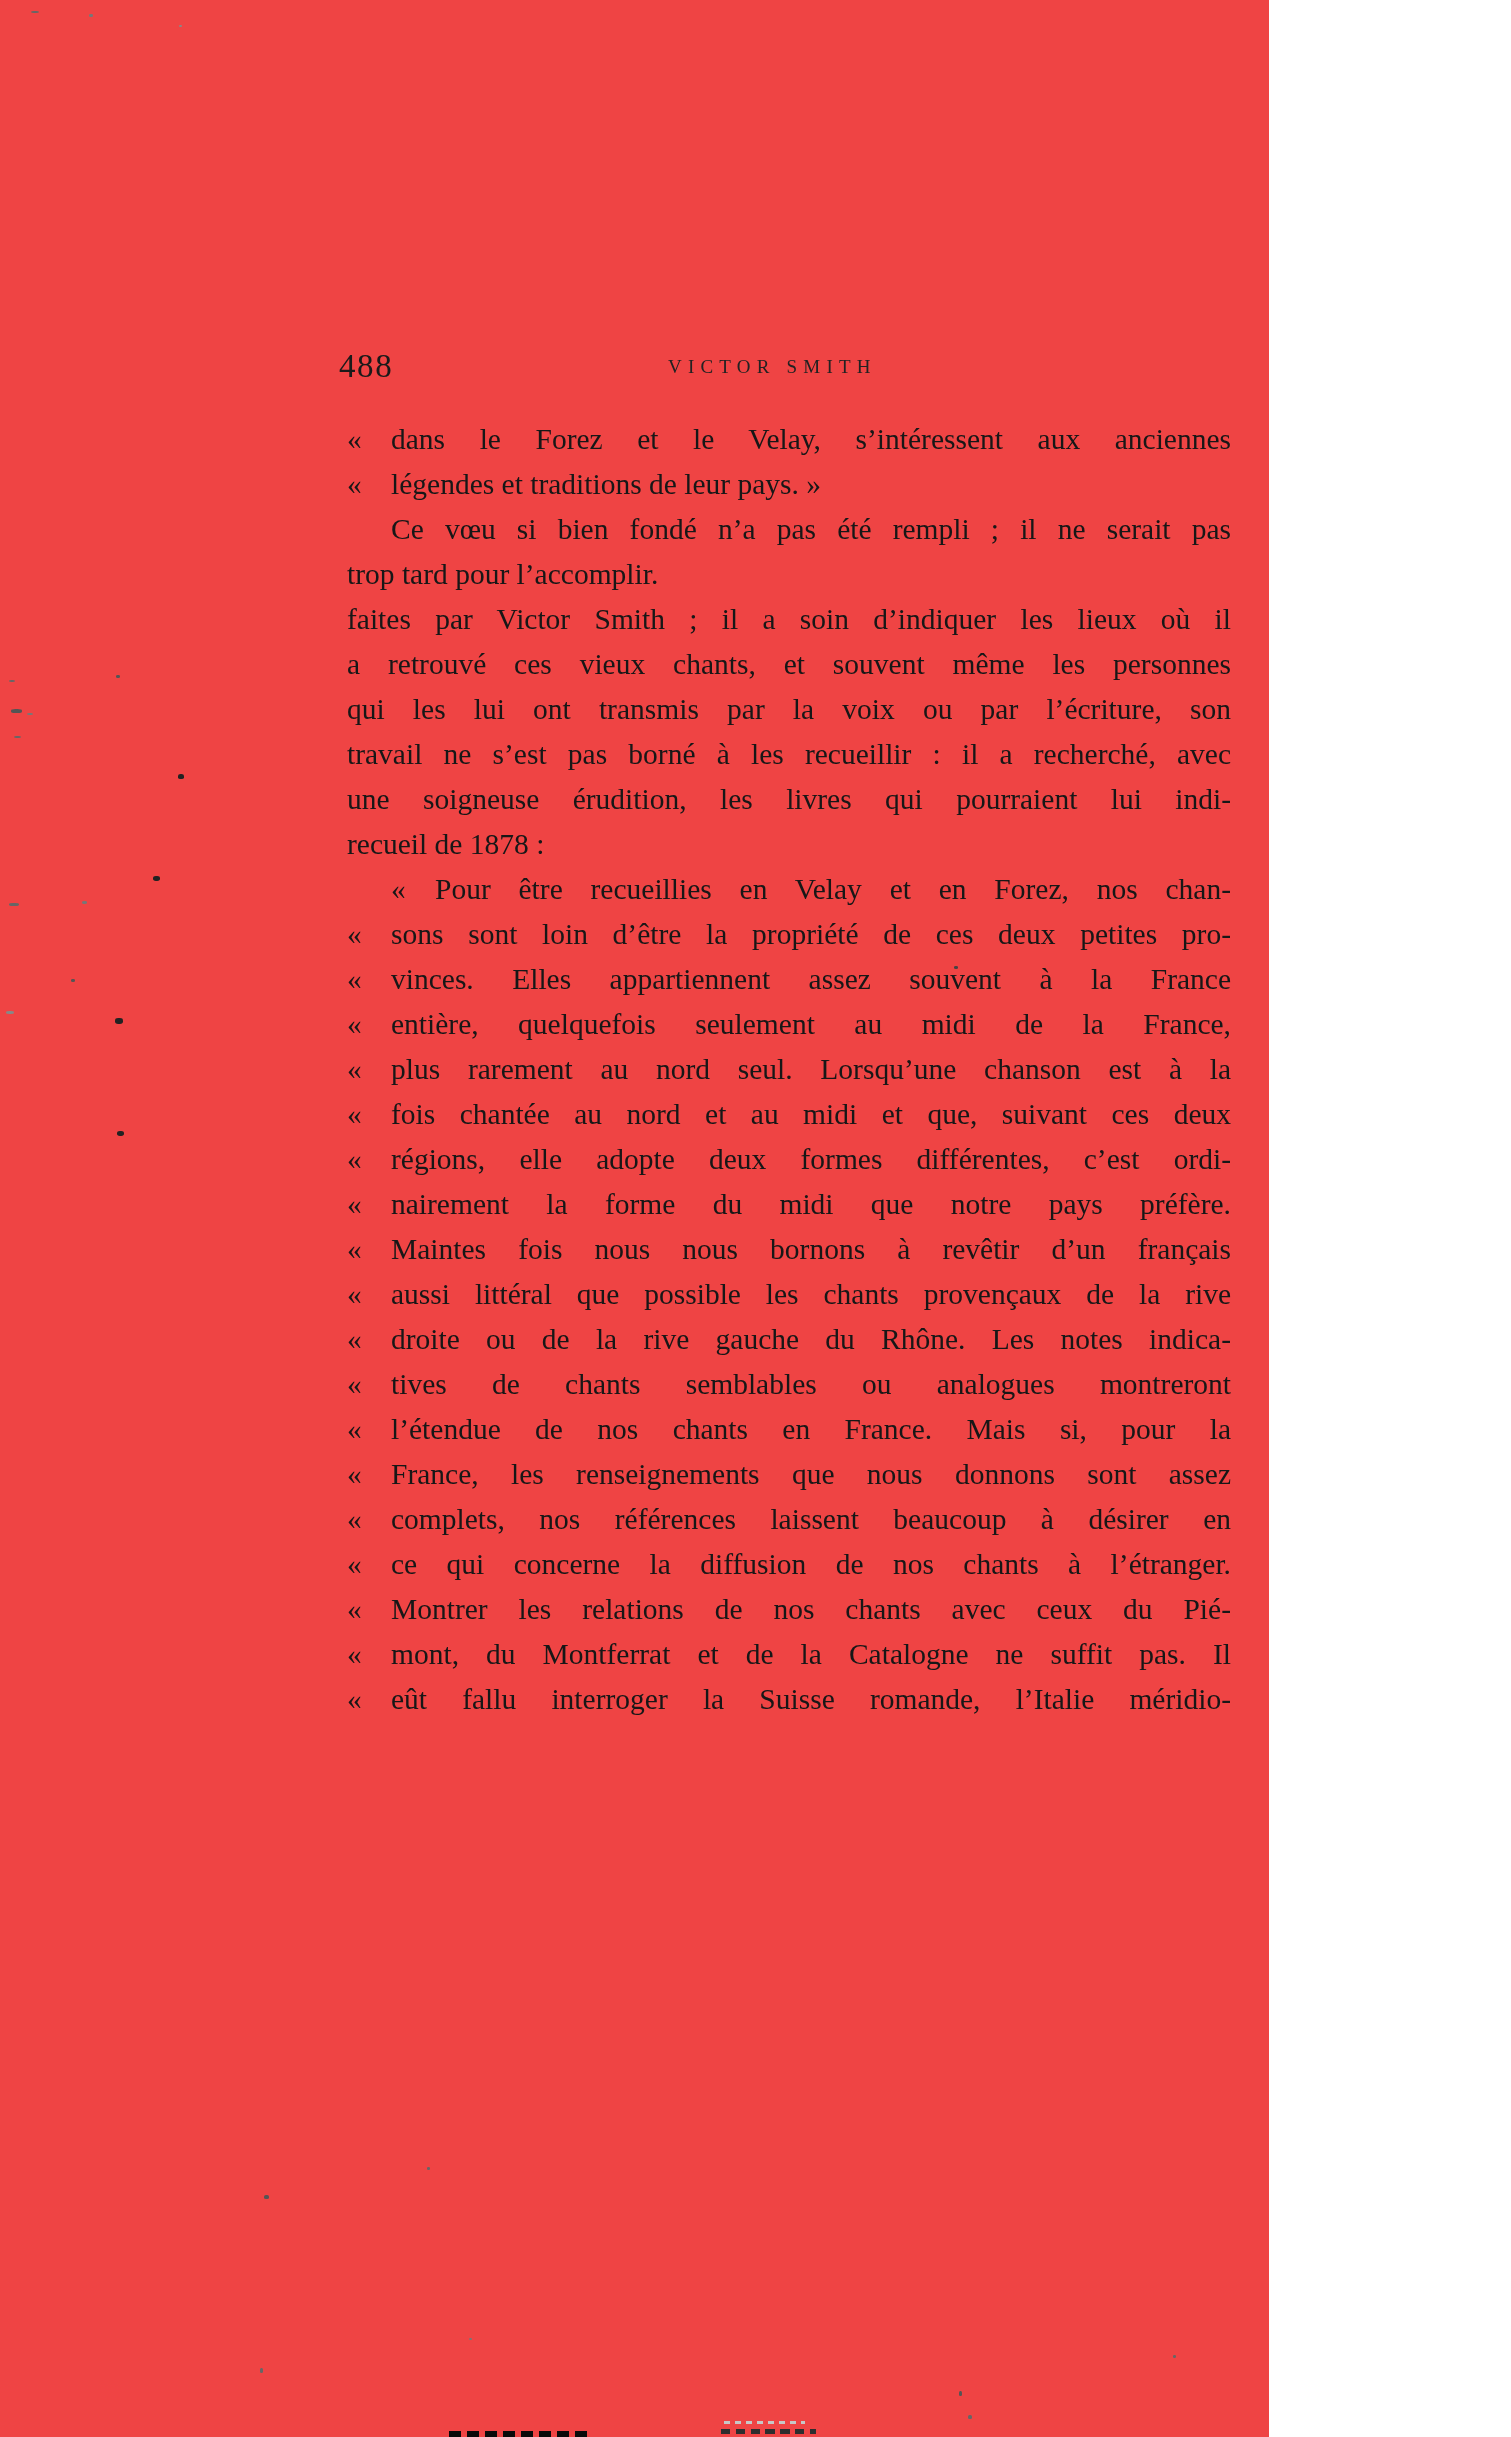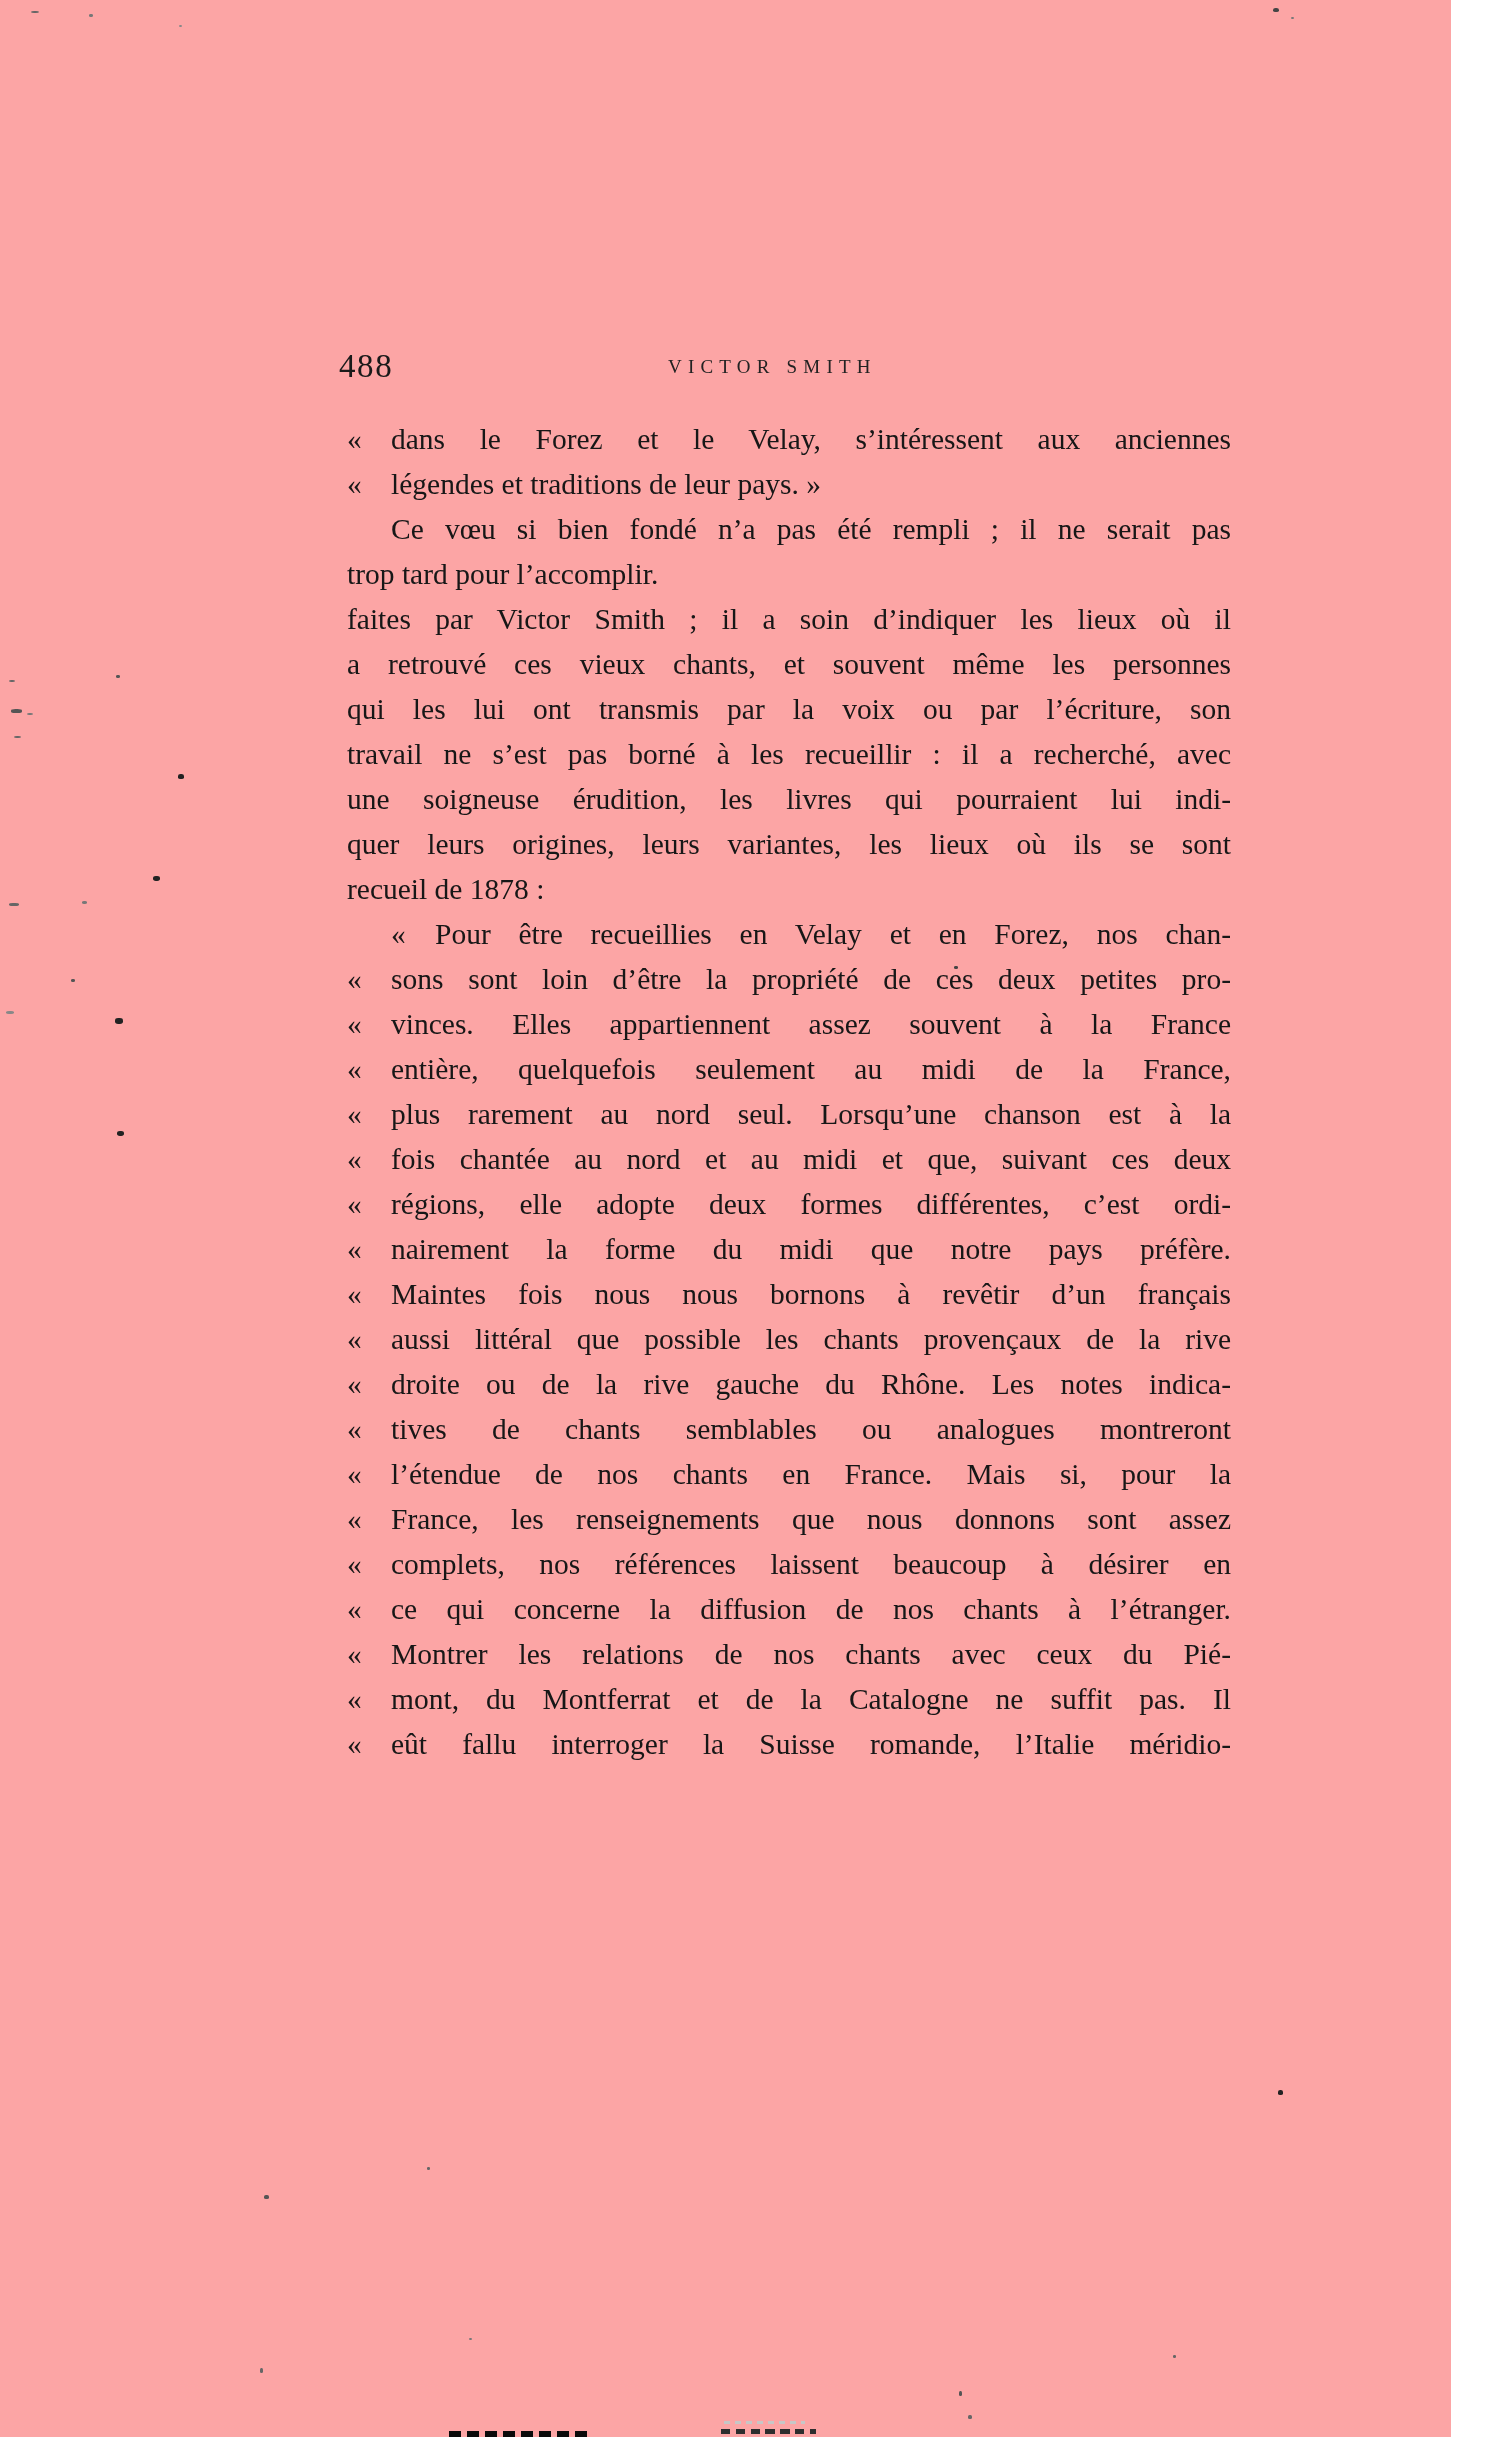--- a/index.html
+++ b/index.html
@@ -2,23 +2,23 @@
 <html style="font-size:12.4px"><head>
 <meta charset="utf-8">
 <style>
   html, body {
     margin: 0;
     padding: 0;
     background: #ffffff;
   }
   .page {
     position: relative;
-    width: 1451px;
+    width: 1269px;
     height: 2438px;
-    background: #fca5a5;
+    background: #ef4444;
     overflow: hidden;
     font-family: "Liberation Serif", "DejaVu Serif", serif;
     color: #171717;
     text-decoration: underline;
   }
   
   .page-number {
     position: absolute;
     left: 339px;
     top: 348px;
@@ -156,24 +156,20 @@
     <div class="line">
 
       <span class="t">travail ne s’est pas borné à les recueillir : il a recherché, avec</span>
     </div>
 
     <div class="line">
 
       <span class="t">une soigneuse érudition, les livres qui pourraient lui indi-</span>
     </div>
 
-    <div class="line">
-
-      <span class="t">quer leurs origines, leurs variantes, les lieux où ils se sont</span>
-    </div>
 
 
     <div class="line endline">
 
       <span class="t">recueil de 1878 :</span>
     </div>
 
     <div class="line has-q indent">
       <span class="g">«</span>
       <span class="t">Pour être recueillies en Velay et en Forez, nos chan-</span>

